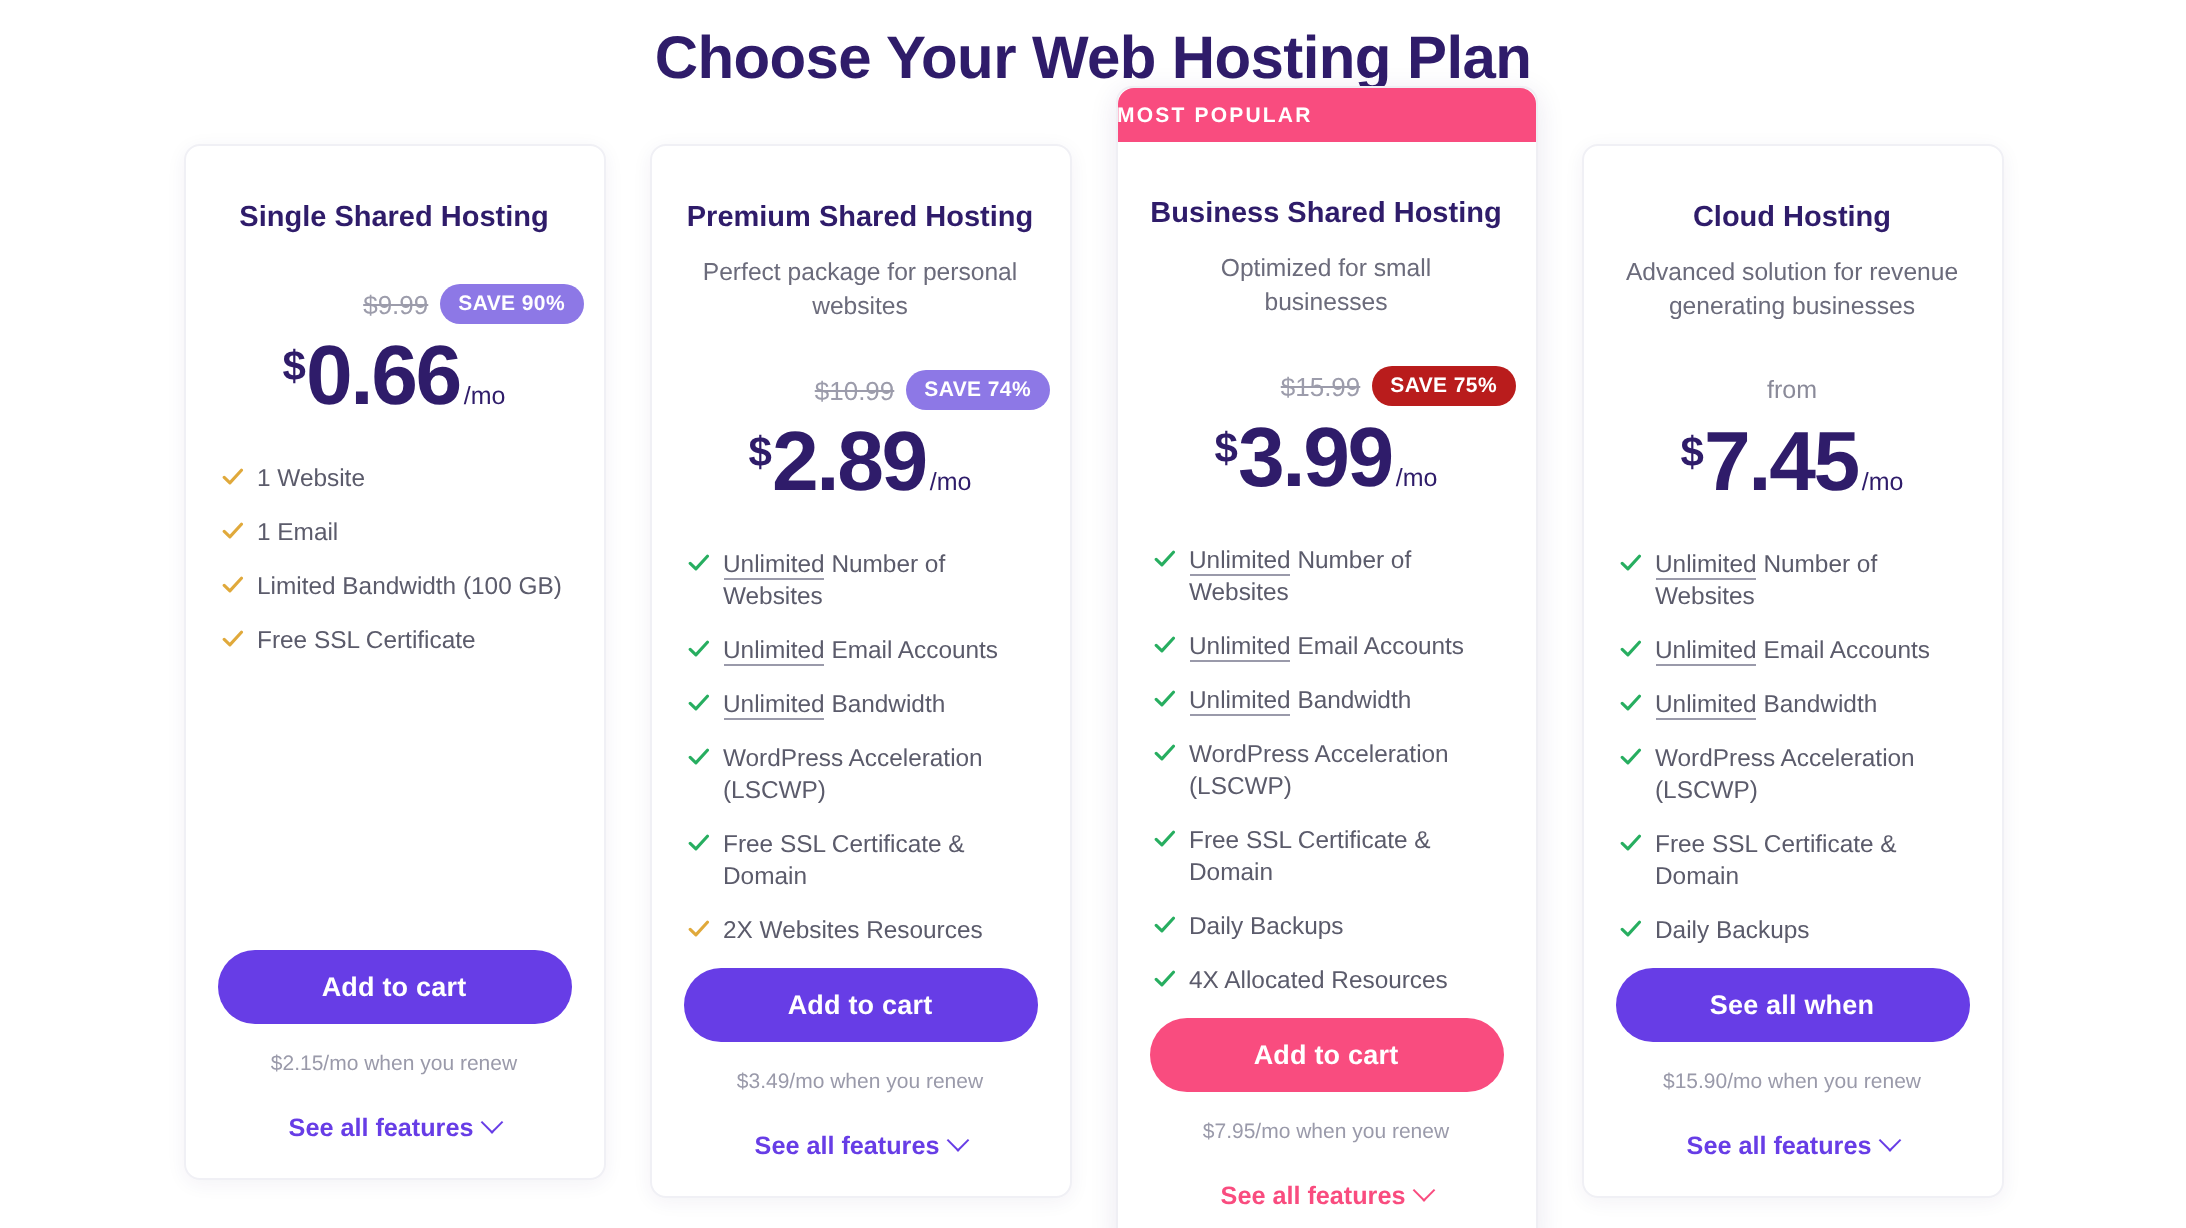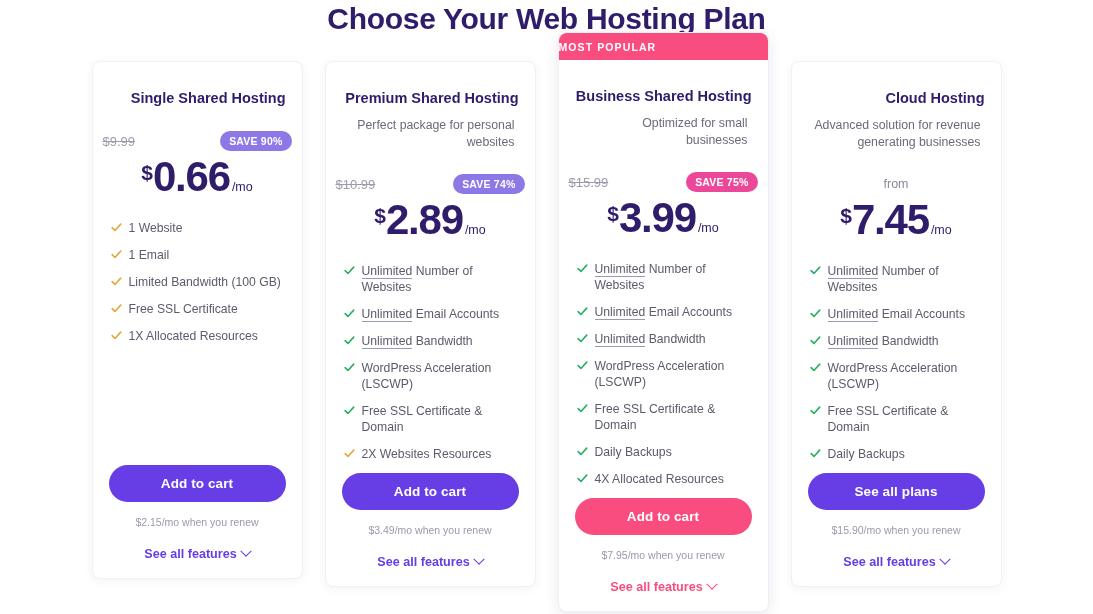--- a/index.html
+++ b/index.html
@@ -12,21 +12,21 @@
     overflow: hidden;
     position: relative;
   }
 
   .page-title {
     text-align: center;
     color: #2f1c6a;
     font-size: 30px;
     font-weight: bold;
     letter-spacing: -0.3px;
-    padding-top: 0;
+    padding-top: 11px;
     line-height: 38px;
   }
 
   .cards-row {
     display: flex;
     justify-content: center;
     align-items: flex-start;
     gap: 22px;
     padding: 23px 0 0 0;
   }
@@ -58,21 +58,21 @@
     font-weight: bold;
     letter-spacing: 1.1px;
     text-align: left;
     padding: 8px 0 7px 0;
     border-radius: 8px 8px 0 0;
     text-transform: uppercase;
   }
 
   .card-head {
     padding: 26px 16px 0 16px;
-    text-align: right;
+    text-align: center;
   }
 
   .plan-name {
     color: #2f1c6a;
     font-size: 14.5px;
     font-weight: bold;
     line-height: 20px;
   }
 
   .plan-desc {
@@ -85,21 +85,21 @@
 
   .price-block {
     text-align: center;
     margin-top: 22px;
     padding: 0 10px;
   }
 
   .badge-row {
     display: flex;
     align-items: center;
-    justify-content: space-between;
+    justify-content: flex-end;
     gap: 6px;
     height: 22px;
   }
 
   .old-price {
     color: #9c9cab;
     font-size: 13px;
     text-decoration: line-through;
   }
 
@@ -107,21 +107,21 @@
     background: #8d78e6;
     color: #ffffff;
     font-size: 10.5px;
     font-weight: bold;
     padding: 4px 9px 4px 9px;
     border-radius: 20px;
     letter-spacing: 0.2px;
     white-space: nowrap;
   }
 
-  .save-badge.pink { background: #ec4899; }
+  .save-badge.pink { background: #b91c1c; }
 
   .from-label {
     color: #8a8a99;
     font-size: 12.5px;
     height: 22px;
     line-height: 22px;
   }
 
   .price-main {
     margin-top: 4px;
@@ -286,28 +286,20 @@
           </span>
           <span class="feat-text"><span>Limited Bandwidth (100 GB)</span></span>
         </li>
         <li class="feature">
           <span class="check">
             <svg width="11" height="11" viewBox="0 0 12 12" aria-hidden="true">
               <path d="M1.2 6.2 L4.3 9.2 L10.6 2.3" fill="none" stroke="#e0a93b" stroke-width="1.7" stroke-linecap="round" stroke-linejoin="round"></path>
             </svg>
           </span>
           <span class="feat-text"><span>Free SSL Certificate</span></span>
-        </li>
-        <li class="feature">
-          <span class="check">
-            <svg width="11" height="11" viewBox="0 0 12 12" aria-hidden="true">
-              <path d="M1.2 6.2 L4.3 9.2 L10.6 2.3" fill="none" stroke="#e0a93b" stroke-width="1.7" stroke-linecap="round" stroke-linejoin="round"></path>
-            </svg>
-          </span>
-          <span class="feat-text"><span>1X Allocated Resources</span></span>
         </li>
       </ul>
       <div class="card-foot"><button class="cta">Add to cart</button><div class="renew">$2.15/mo when you renew</div><a class="see-all">
           <span>See all features</span>
           <span class="chev"></span>
         </a></div>
     </div>
     <div class="card">
       <div class="card-head">
         <div class="plan-name">Premium Shared Hosting</div>
@@ -515,18 +507,18 @@
         </li>
         <li class="feature">
           <span class="check">
             <svg width="11" height="11" viewBox="0 0 12 12" aria-hidden="true">
               <path d="M1.2 6.2 L4.3 9.2 L10.6 2.3" fill="none" stroke="#27ae60" stroke-width="1.7" stroke-linecap="round" stroke-linejoin="round"></path>
             </svg>
           </span>
           <span class="feat-text"><span>Daily Backups</span></span>
         </li>
       </ul>
-      <div class="card-foot"><button class="cta">See all plans</button><div class="renew">$15.90/mo when you renew</div><a class="see-all">
+      <div class="card-foot"><button class="cta">See all when</button><div class="renew">$15.90/mo when you renew</div><a class="see-all">
           <span>See all features</span>
           <span class="chev"></span>
         </a></div>
     </div>
   </div>
 
 </body></html>

